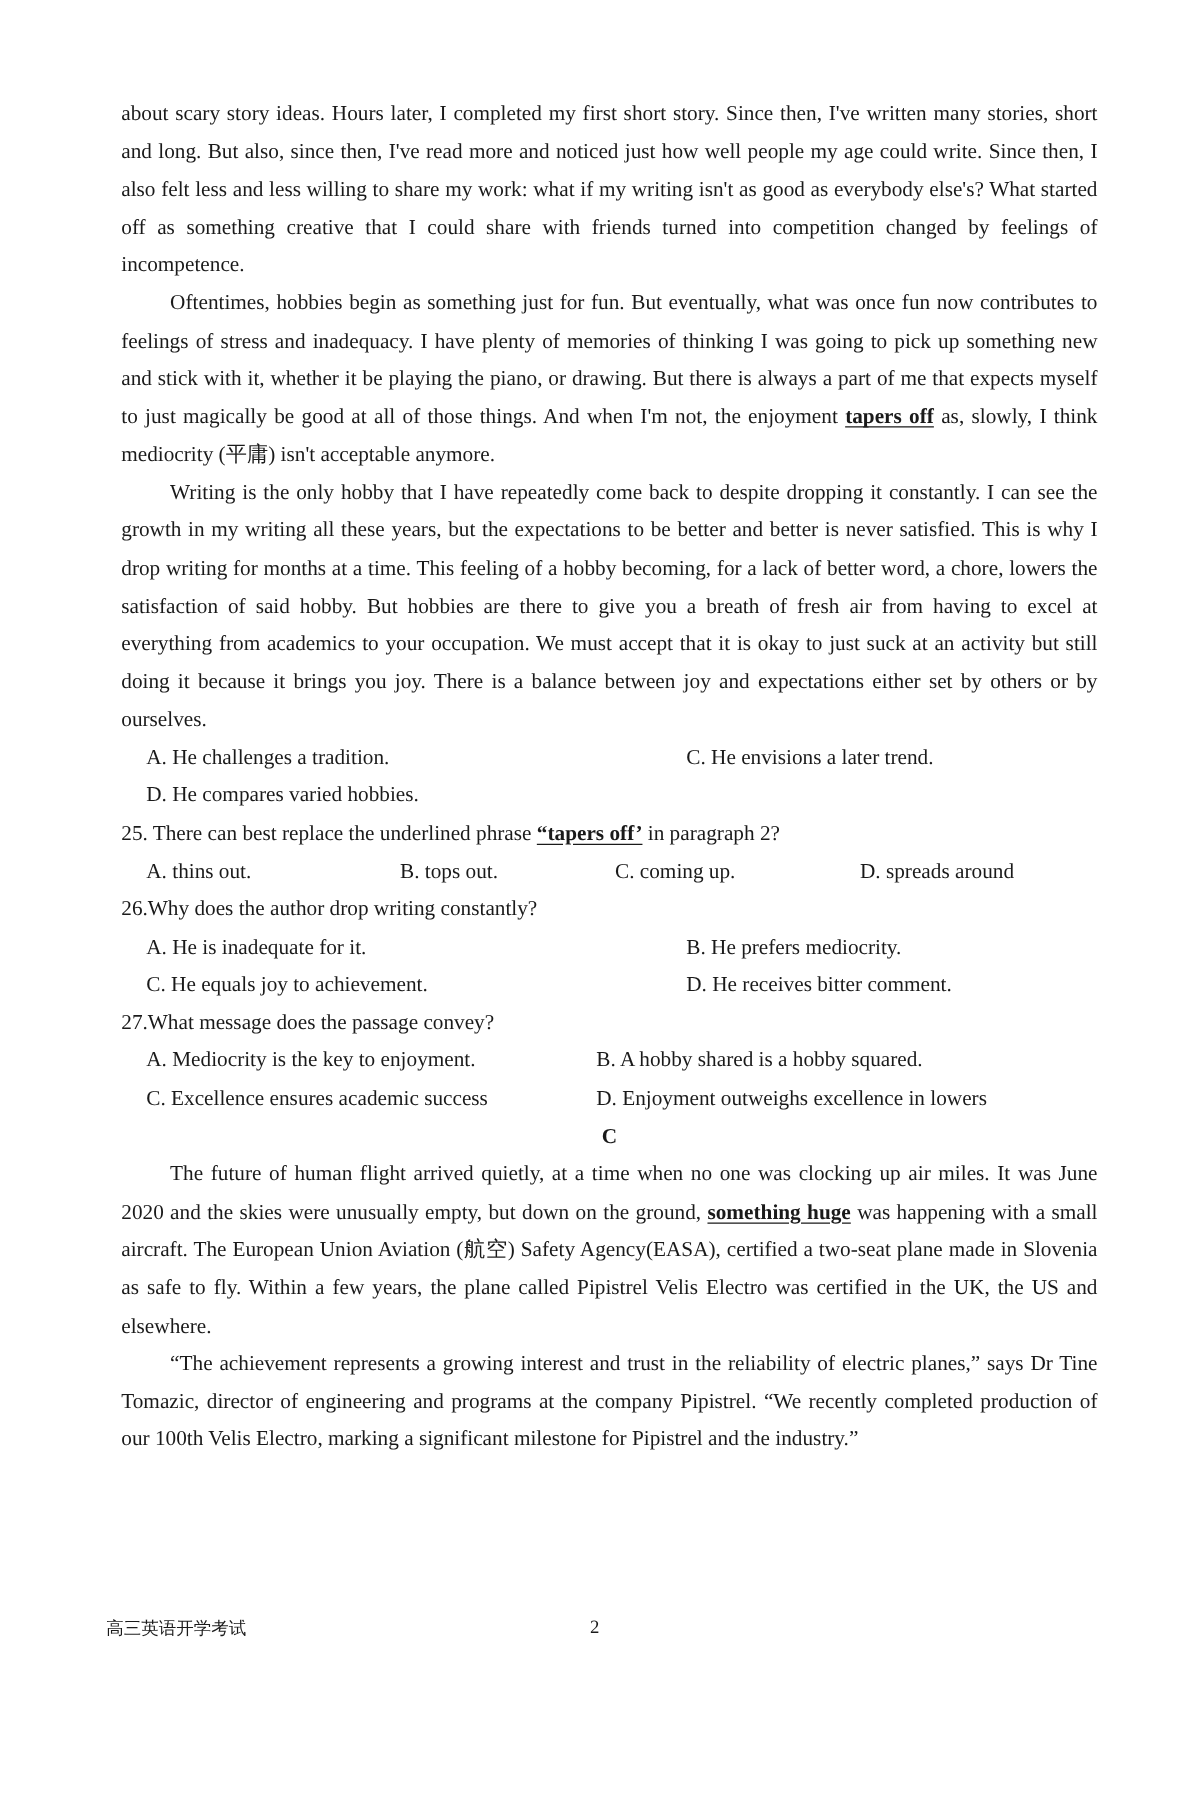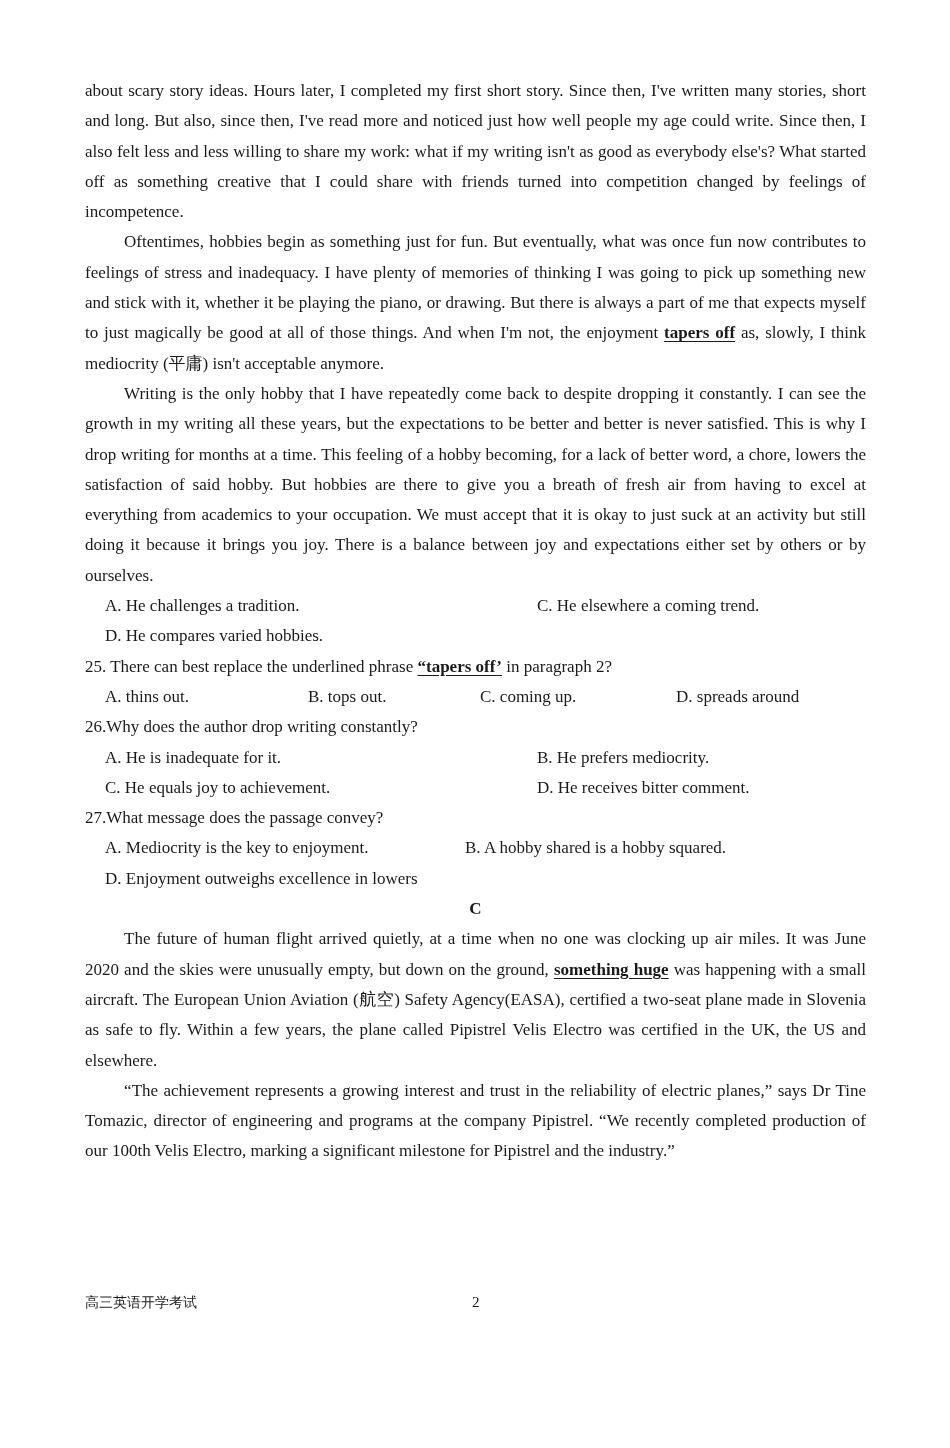--- a/index.html
+++ b/index.html
@@ -1,18 +1,18 @@
 <!DOCTYPE html>
 <html><head>
 <meta charset="utf-8">
 <style>
   html, body { margin: 0; padding: 0; background: #ffffff; }
   body { width: 950px; height: 1448px; position: relative; overflow: hidden;
          font-family: "Liberation Serif", "DejaVu Serif", serif; color: #1a1a1a; }
-  .page { position: absolute; left: 85px; top: 76px; width: 781px; font-size: 17px; line-height: 30.3px; }
+  .page { position: absolute; left: 97px; top: 76px; width: 781px; font-size: 17px; line-height: 30.3px; }
   .para { margin: 0; text-align: justify; }
   .indent { text-indent: 2.3em; }
   .u { font-weight: bold; text-decoration: underline; text-underline-offset: 3px; }
   .q { margin: 0; }
   .opts2 { display: grid; grid-template-columns: 432px 1fr; padding-left: 20px; }
   .opts2b { display: grid; grid-template-columns: 360px 1fr; padding-left: 20px; }
   .opts4 { display: grid; grid-template-columns: 203px 172px 196px 1fr; padding-left: 20px; }
   .section { text-align: center; font-weight: bold; margin: 0; }
   .footer { position: absolute; top: 1294px; left: 85px; width: 781px; font-size: 15px; }
   .footer .title { font-family: "DejaVu Sans", sans-serif; font-size: 14px; }
@@ -29,21 +29,21 @@
   <p class="para indent">
     <span>Oftentimes, hobbies begin as something just for fun. But eventually, what was once fun now contributes to feelings of stress and inadequacy. I have plenty of memories of thinking I was going to pick up something new and stick with it, whether it be playing the piano, or drawing. But there is always a part of me that expects myself to just magically be good at all of those things. And when I'm not, the enjoyment </span><span class="u">tapers off</span><span> as, slowly, I think mediocrity (平庸) isn't acceptable anymore.</span>
   </p>
   <p class="para indent">
     <span>Writing is the only hobby that I have repeatedly come back to despite dropping it constantly. I can see the growth in my writing all these years, but the expectations to be better and better is never satisfied. This is why I drop writing for months at a time. This feeling of a hobby becoming, for a lack of better word, a chore, lowers the satisfaction of said hobby. But hobbies are there to give you a breath of fresh air from having to excel at everything from academics to your occupation. We must accept that it is okay to just suck at an activity but still doing it because it brings you joy. There is a balance between joy and expectations either set by others or by ourselves.</span>
   </p>
 
   <div>
     <div class="opts2">
       <span>A. He challenges a tradition.</span>
-      <span>C. He elsewhere a coming trend.</span>
+      <span>C. He envisions a later trend.</span>
       <span>D. He compares varied hobbies.</span>
     </div>
   </div>
 
   <div>
     <p class="q"><span>25.</span><span> There can best replace the underlined phrase </span><span class="u">“tapers off’</span><span> in paragraph 2?</span></p>
     <div class="opts4">
       <span>A. thins out.</span>
       <span>B. tops out.</span>
       <span>C. coming up.</span>
@@ -59,20 +59,21 @@
       <span>C. He equals joy to achievement.</span>
       <span>D. He receives bitter comment.</span>
     </div>
   </div>
 
   <div>
     <p class="q"><span>27.</span><span>What message does the passage convey?</span></p>
     <div class="opts2b">
       <span>A. Mediocrity is the key to enjoyment.</span>
       <span>B. A hobby shared is a hobby squared.</span>
+      <span>C. Excellence ensures academic success</span>
       <span>D. Enjoyment outweighs excellence in lowers</span>
     </div>
   </div>
 
   <p class="section">C</p>
   <p class="para indent">
     <span>The future of human flight arrived quietly, at a time when no one was clocking up air miles. It was June 2020 and the skies were unusually empty, but down on the ground, </span><span class="u">something huge</span><span> was happening with a small aircraft. The European Union Aviation (航空) Safety Agency(EASA), certified a two-seat plane made in Slovenia as safe to fly. Within a few years, the plane called Pipistrel Velis Electro was certified in the UK, the US and elsewhere.</span>
   </p>
   <p class="para indent">
     <span>“The achievement represents a growing interest and trust in the reliability of electric planes,” says Dr Tine Tomazic, director of engineering and programs at the company Pipistrel. “We recently completed production of our 100th Velis Electro, marking a significant milestone for Pipistrel and the industry.”</span>

